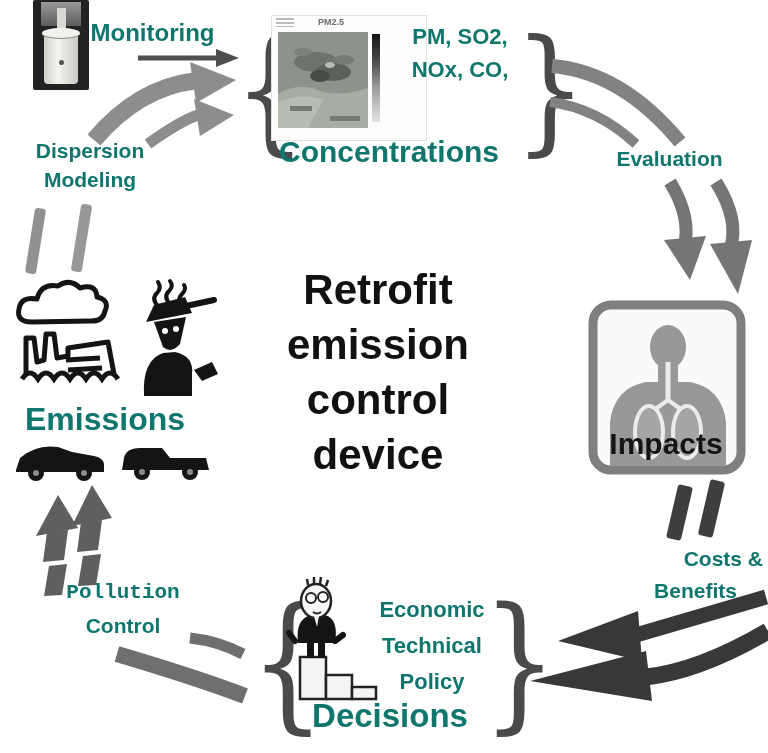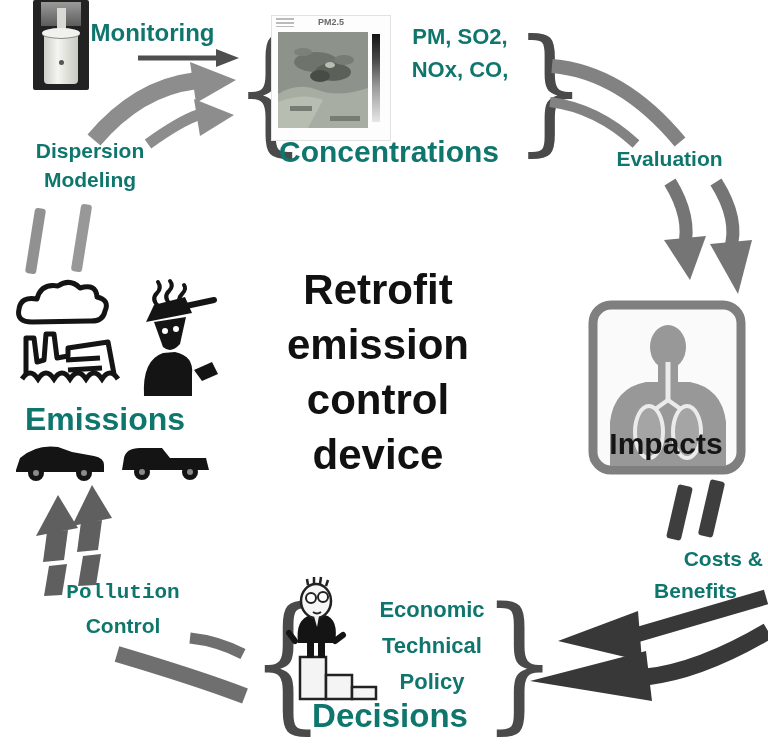--- a/index.html
+++ b/index.html
@@ -39,21 +39,21 @@
   </svg>
   <div class="abs txt" style="left:15px;top:138px;width:150px;font-size:21px;">Dispersion</div>
   <div class="abs txt" style="left:15px;top:167px;width:150px;font-size:21px;">Modeling</div>
 
   <div class="abs dash" style="left:30px;top:208px;width:11px;height:66px;transform:rotate(9deg);"></div>
   <div class="abs dash" style="left:76px;top:204px;width:11px;height:68px;transform:rotate(9deg);background:#989898;"></div>
 
   <div class="abs brace" style="left:234px;top:22px;font-size:134px;transform:scale(.85,1.02);transform-origin:top left;">{</div>
   <div class="abs brace" style="left:514px;top:22px;font-size:134px;transform:scale(.85,1.02);transform-origin:top left;">}</div>
 
-  <div class="abs" style="left:272px;top:16px;width:118px;height:124px;background:#fdfdfd;box-shadow:0 0 0 1px #e2e2e2;">
+  <div class="abs" style="left:272px;top:16px;width:118px;height:124px;background:#fdfdfd;box-shadow:0 0 0 1px #e2e2e2;padding-left:36px;">
     <div class="abs" style="left:4px;top:2px;width:18px;height:9px;background:repeating-linear-gradient(#bbb,#bbb 2px,#fff 2px,#fff 4px);"></div>
     <div class="abs txt" style="left:0;top:1px;width:118px;font-size:9px;color:#6a6a6a;">PM2.5</div>
     <svg class="abs" style="left:6px;top:16px;" width="90" height="96" viewBox="0 0 90 96">
       <rect x="0" y="0" width="90" height="96" fill="#8d938b"></rect>
       <path d="M0,62 Q20,50 40,58 Q60,66 90,56 L90,96 L0,96 Z" fill="#a8ada4"></path>
       <path d="M0,70 Q25,60 45,68 L30,96 L0,96 Z" fill="#b8bdb2"></path>
       <ellipse cx="38" cy="30" rx="22" ry="10" fill="#6e746c"></ellipse>
       <ellipse cx="55" cy="40" rx="18" ry="9" fill="#5b6159"></ellipse>
       <ellipse cx="42" cy="44" rx="10" ry="6" fill="#474d46"></ellipse>
       <ellipse cx="66" cy="28" rx="10" ry="5" fill="#767c74"></ellipse>

